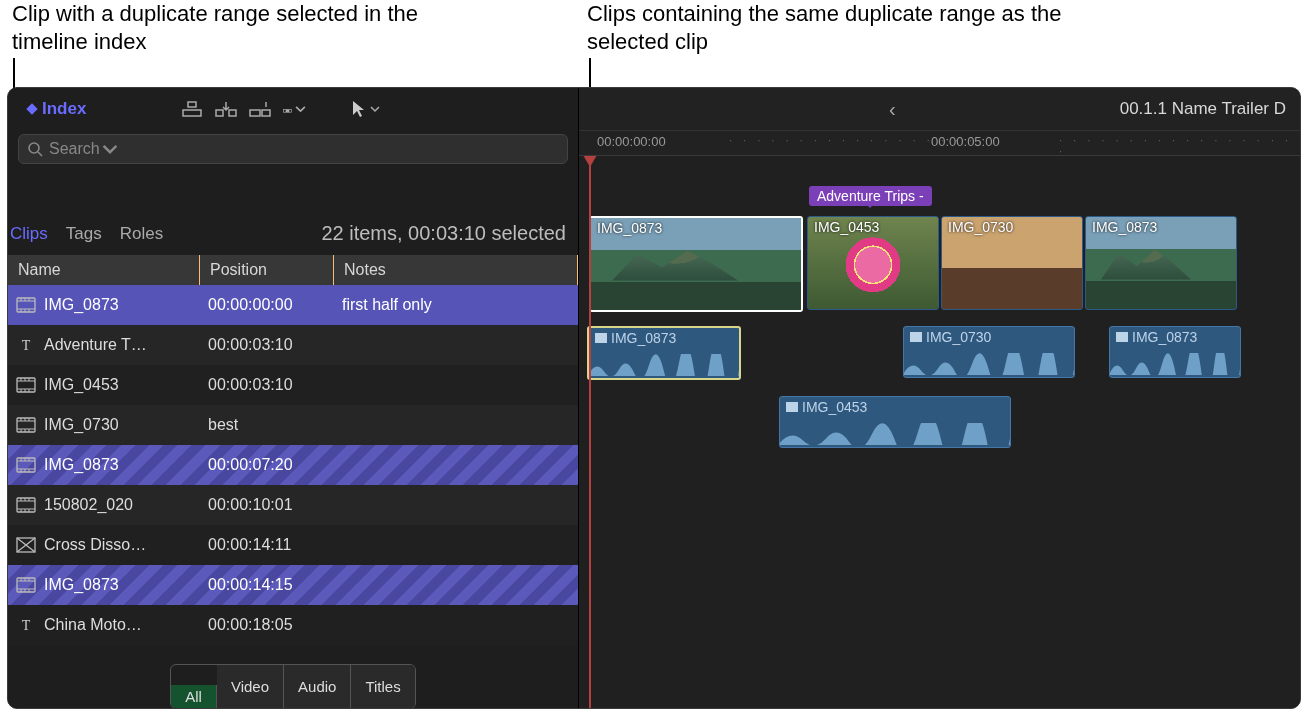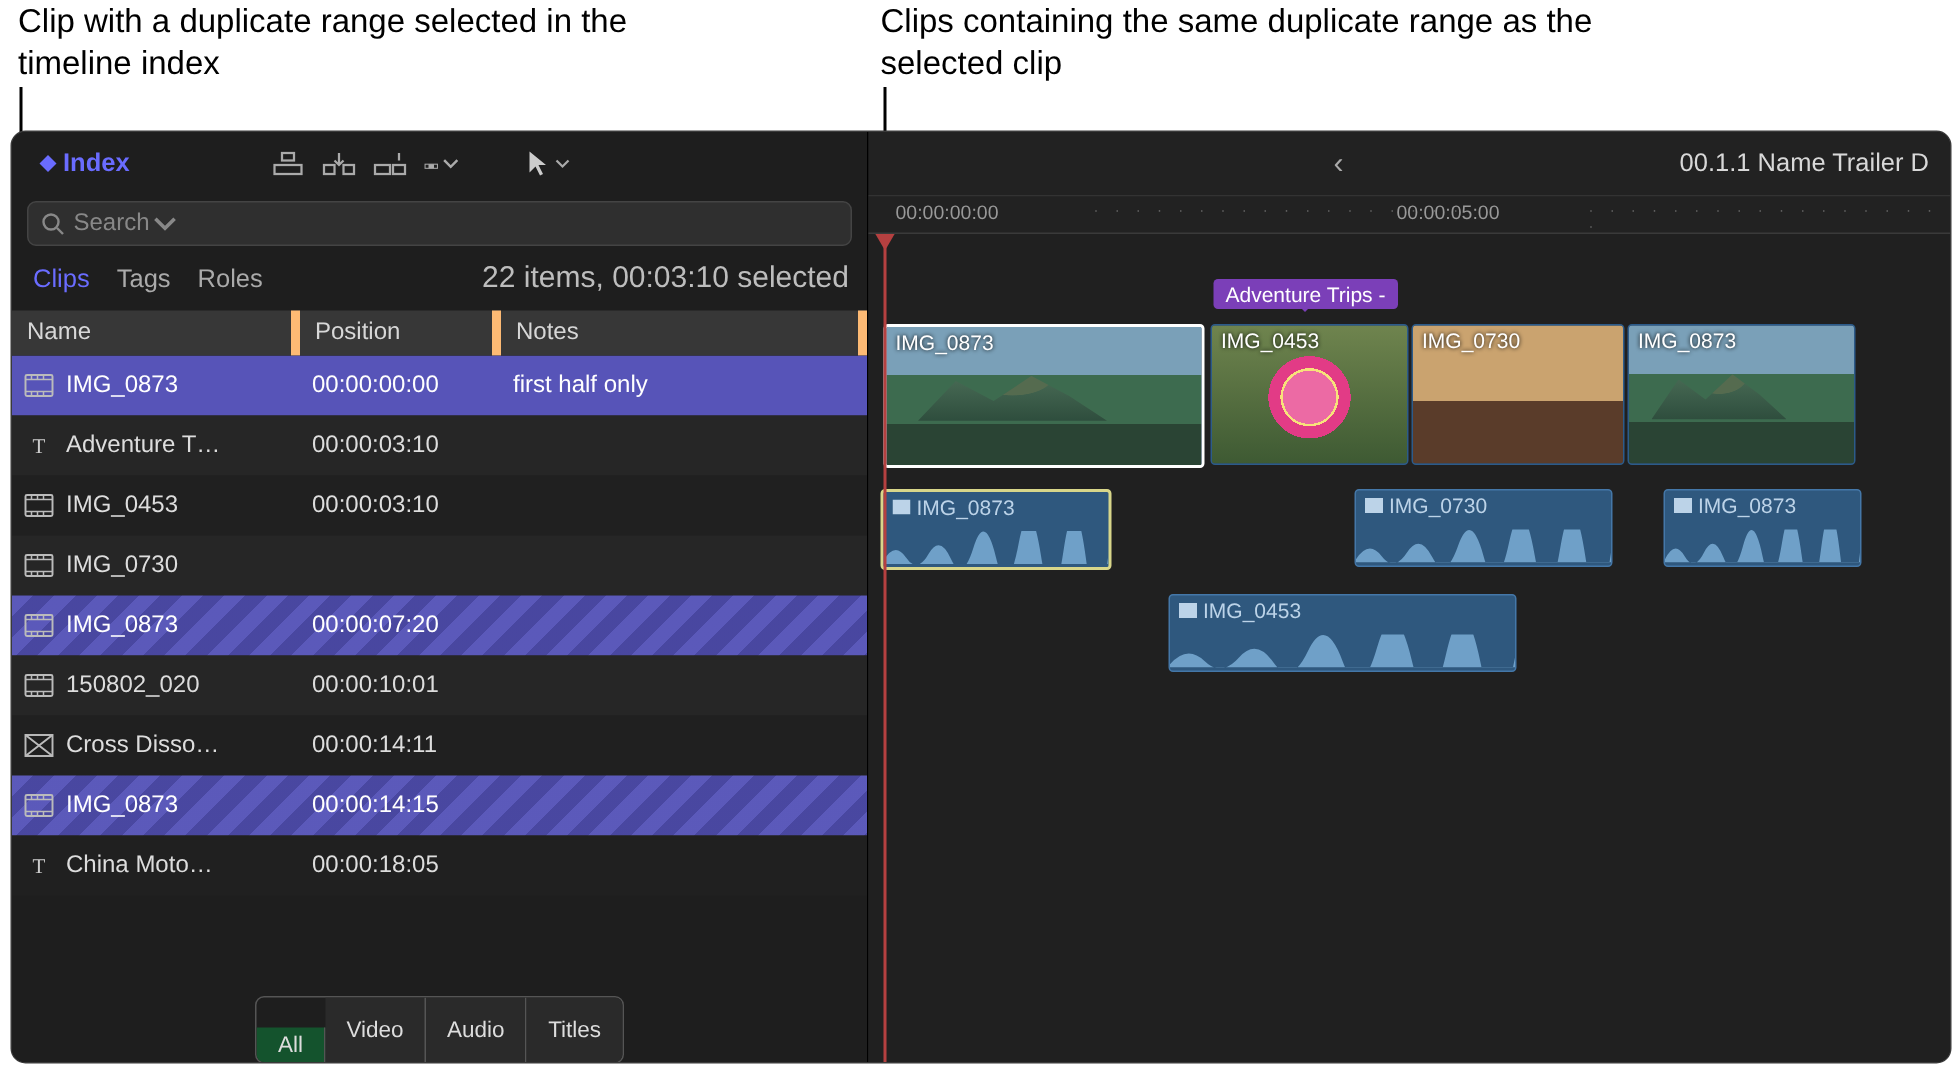--- a/index.html
+++ b/index.html
@@ -19,28 +19,28 @@
   .tool-icon{width:24px;height:20px;position:relative;}
   .tool-icon svg{width:24px;height:20px;}
   .tool-chev{width:10px;height:10px;margin-left:2px;}
   .arrow-tool{margin-left:40px;display:flex;align-items:center;}
   
   .search-wrap{padding:4px 10px 6px 10px;}
   .search{height:28px;background:#2f2f2f;border:1px solid #444;border-radius:6px;display:flex;align-items:center;padding:0 8px;color:#888;}
   .search svg{width:16px;height:16px;margin-right:6px;stroke:#888;}
   .search span{font-size:16px;color:#888;}
   
-  .tabs-row{display:flex;align-items:center;padding:4px 12px 10px 14px;font-size:17px;}
+  .tabs-row{display:flex;align-items:center;padding:4px 12px 10px 2px;font-size:17px;margin-top:48px;}
   .tabs{display:flex;gap:18px;}
   .tabs .tab{color:#aaa;cursor:pointer;}
   .tabs .tab.active{color:#6a6cff;}
   .summary{margin-left:auto;color:#bdbdbd;font-size:20px;}
   
   .thead{display:flex;background:#373737;color:#d7d7d7;font-size:16px;height:30px;align-items:center;}
-  .thead .col{padding:11px 10px;border-right:6px solid #fdba74;height:100%;display:flex;align-items:center;box-sizing:border-box;}
+  .thead .col{padding:11px 10px;border-right:1px solid #fdba74;height:100%;display:flex;align-items:center;box-sizing:border-box;}
   .col-name{width:192px;}
   .col-pos{width:134px;}
   .col-notes{flex:1;border-right:none;}
   
   .tbody{flex:1;overflow:hidden;}
   .row{display:flex;height:40px;align-items:center;font-size:16px;color:#ddd;position:relative;}
   .row:nth-child(odd){background:#202020;}
   .row:nth-child(even){background:#262626;}
   .row .cell{padding:0 8px;box-sizing:border-box;height:100%;display:flex;align-items:center;overflow:hidden;white-space:nowrap;text-overflow:ellipsis;}
   .cell-name{width:192px;gap:8px;}
@@ -237,20 +237,21 @@
                   <line x1="1" y1="12" x2="19" y2="12" stroke="#bbb"></line>
                   <line x1="5" y1="1" x2="5" y2="4" stroke="#bbb"></line>
                   <line x1="9" y1="1" x2="9" y2="4" stroke="#bbb"></line>
                   <line x1="13" y1="1" x2="13" y2="4" stroke="#bbb"></line>
                   <line x1="5" y1="12" x2="5" y2="15" stroke="#bbb"></line>
                   <line x1="9" y1="12" x2="9" y2="15" stroke="#bbb"></line>
                   <line x1="13" y1="12" x2="13" y2="15" stroke="#bbb"></line>
                 </svg></span>
               <span>IMG_0730</span>
             </div>
+            <div class="cell cell-notes">best</div>
           </div>
           <div class="row hatched">
             <div class="cell cell-name">
               <span class="ic-clip"><svg width="20" height="16" viewBox="0 0 20 16">
                   <rect x="1" y="1" width="18" height="14" rx="1" fill="none" stroke="#bbb" stroke-width="1.3"></rect>
                   <line x1="1" y1="4" x2="19" y2="4" stroke="#bbb"></line>
                   <line x1="1" y1="12" x2="19" y2="12" stroke="#bbb"></line>
                   <line x1="5" y1="1" x2="5" y2="4" stroke="#bbb"></line>
                   <line x1="9" y1="1" x2="9" y2="4" stroke="#bbb"></line>
                   <line x1="13" y1="1" x2="13" y2="4" stroke="#bbb"></line>

